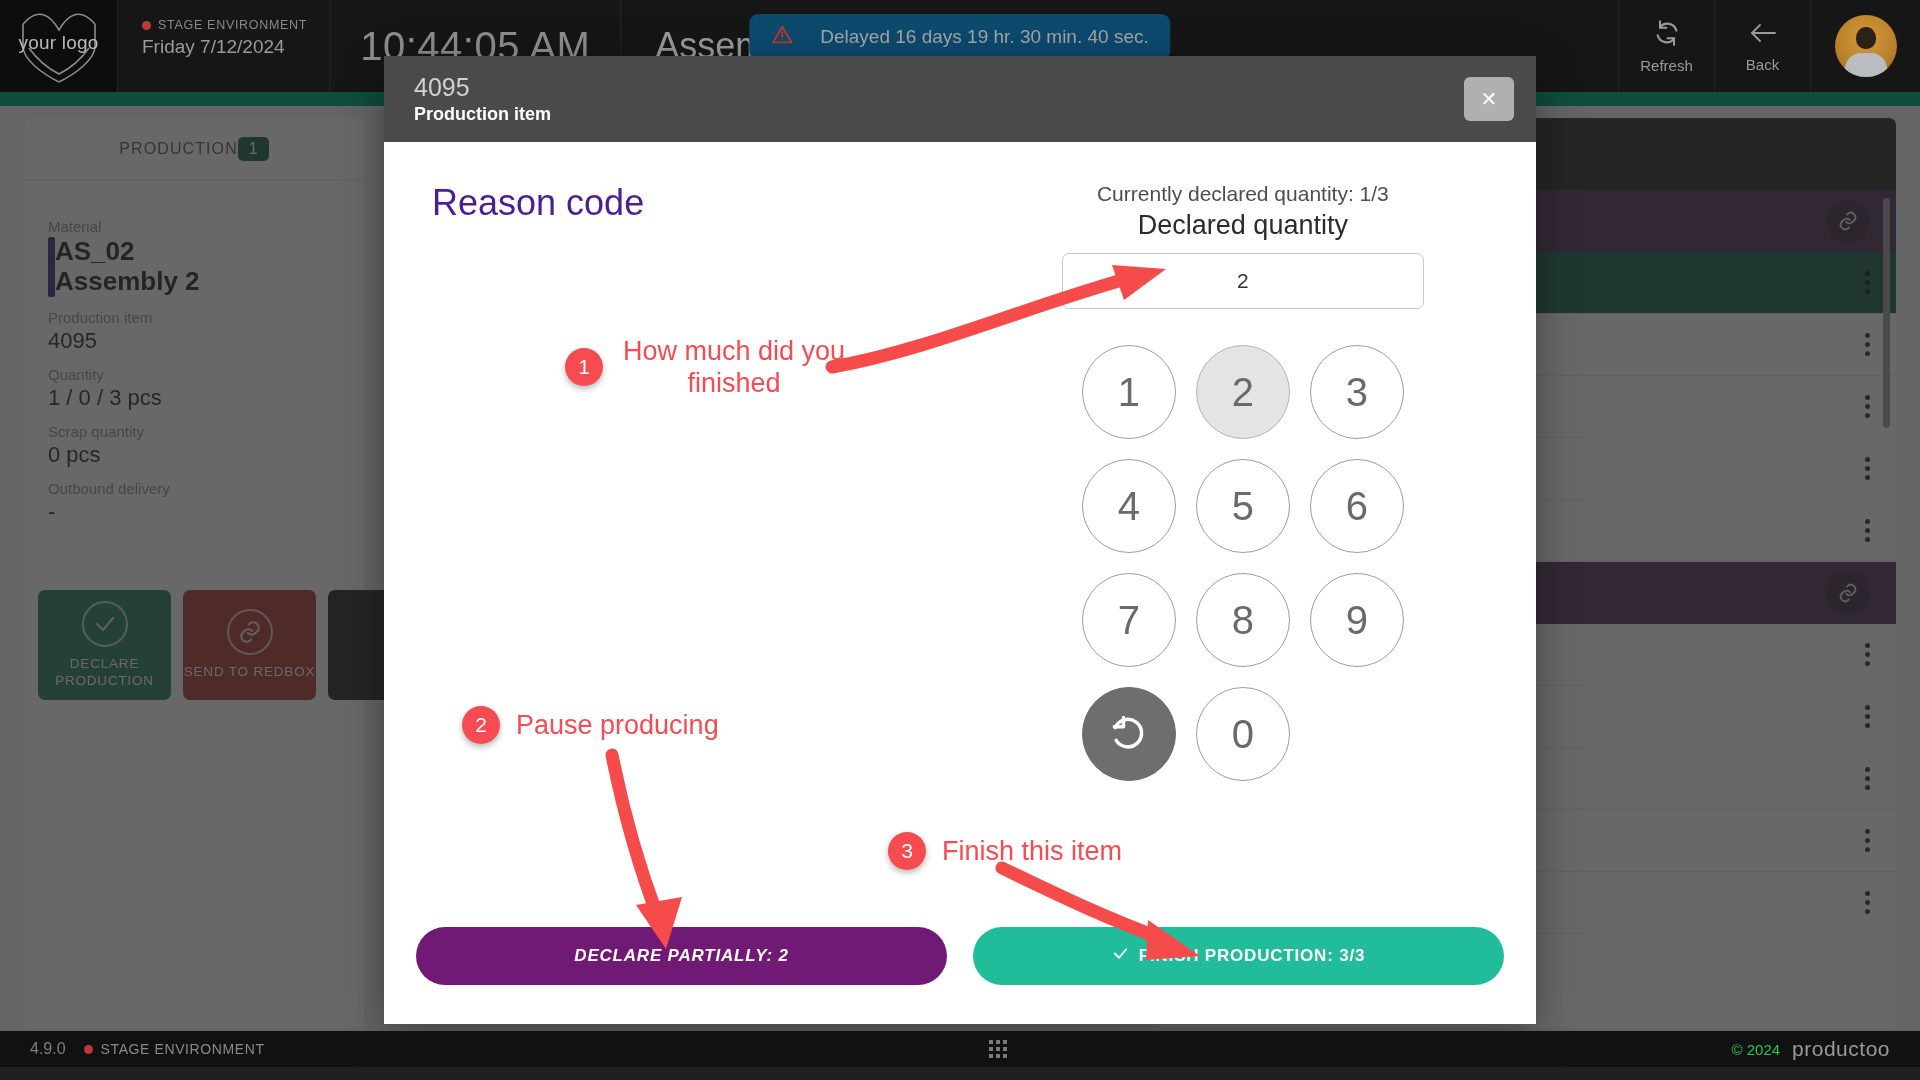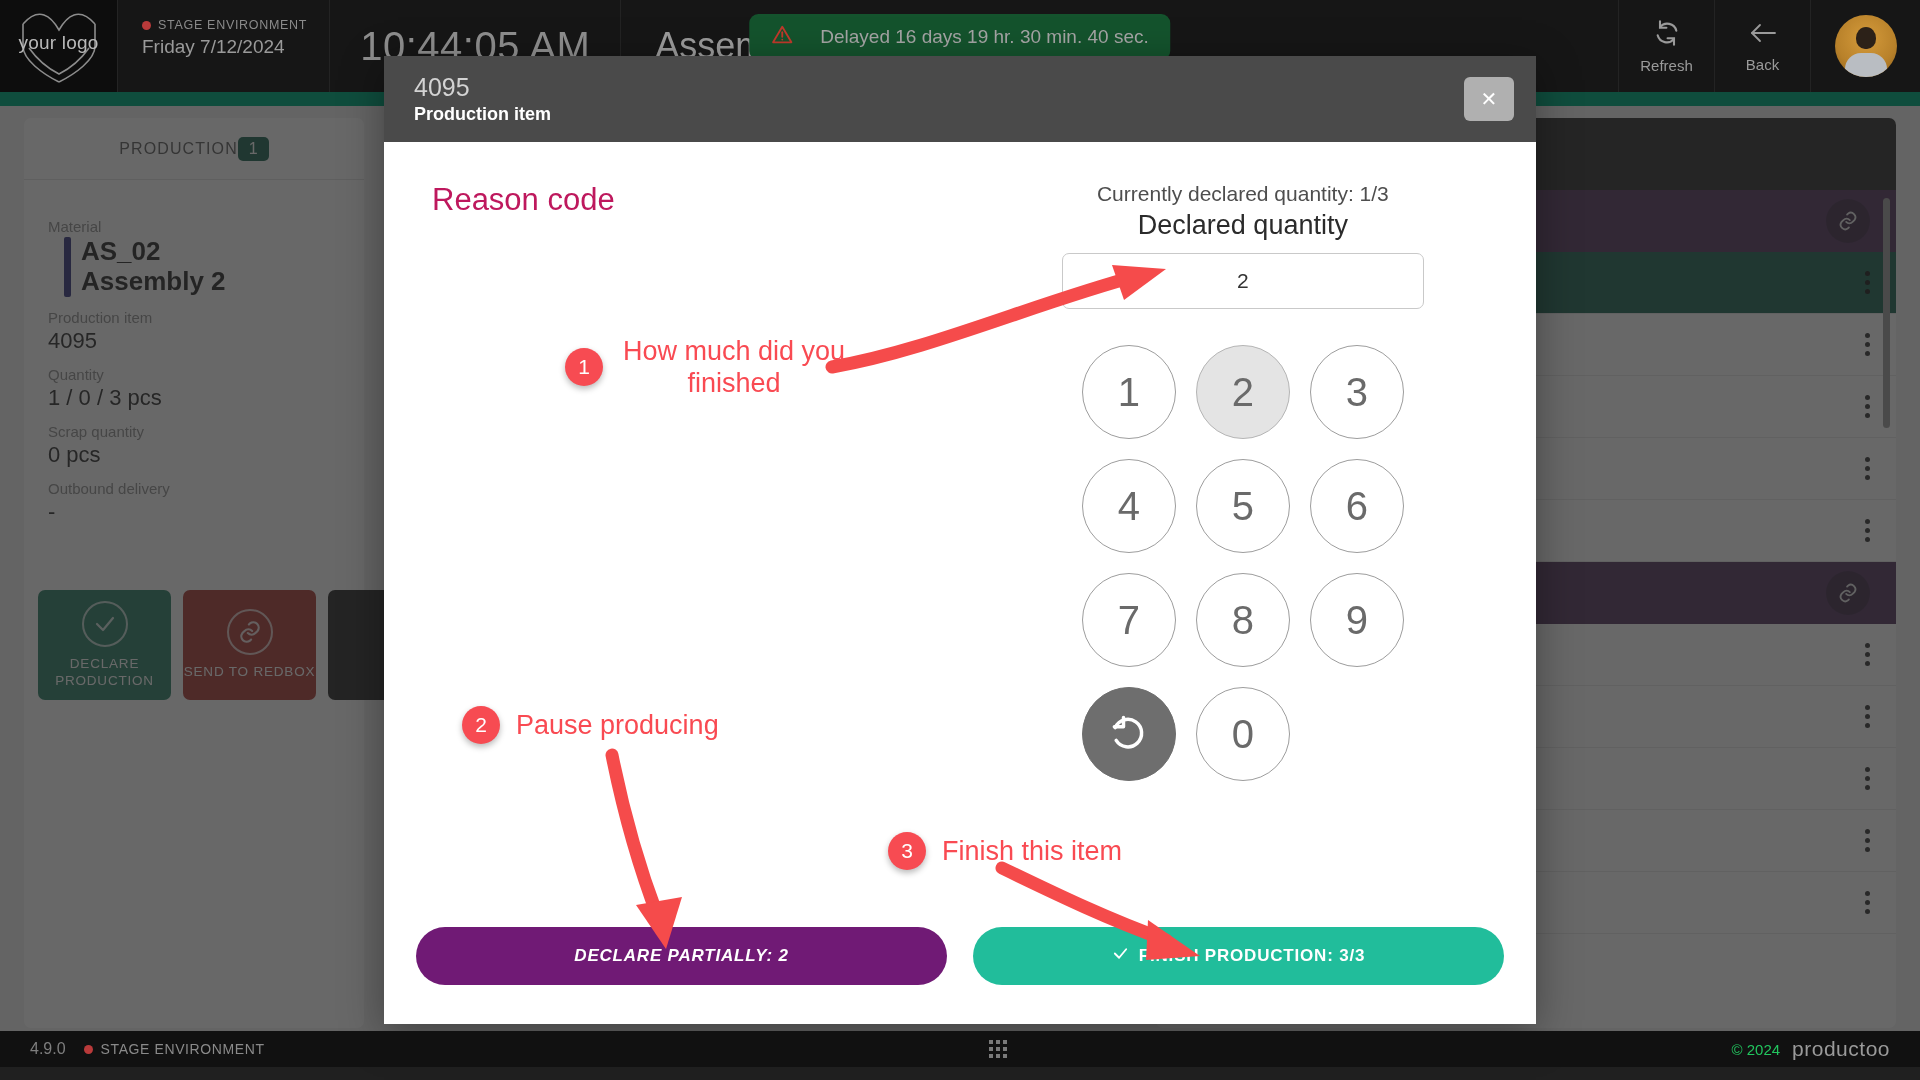--- a/index.html
+++ b/index.html
@@ -64,21 +64,21 @@
     width: 20px; height: 22px; border-radius: 50% 50% 45% 45%; background: #2c2118;
   }
   .avatar .body {
     position: absolute; left: 50%; bottom: -4px; transform: translateX(-50%);
     width: 42px; height: 28px; border-radius: 16px 16px 0 0; background: #b9bdc2;
   }
 
   
   .delay-pill {
     position: absolute; top: 14px; left: 50%; transform: translateX(-50%);
-    background: #14532d; border-radius: 9px;
+    background: #0c4a6e; border-radius: 9px;
     padding: 10px 22px; display: flex; align-items: center; gap: 27px;
     z-index: 6;
   }
   .delay-text { color: #a5a5a5; font-size: 19px; }
 
   
   .green-strip {
     position: absolute; top: 92px; left: 0; width: 1920px; height: 14px;
     background: #0f4d3d;
   }
@@ -97,21 +97,21 @@
     border-bottom: 1px solid #e2e2e2; 
   }
   .tab-label { color: #555; font-size: 16px; letter-spacing: 1.1px; }
   .tab-badge {
     background: #0f5c47; color: #fff; font-size: 16px;
     border-radius: 5px; padding: 3px 11px;
   }
   .panel-fields { padding: 38px 24px 0 24px; }
   .fld-label { color: #8d8d8d; font-size: 15px; margin-bottom: 2px; }
   .material-block {
-    display: flex; gap: 10px; align-items: stretch; margin-bottom: 12px; margin-left: 16px;
+    display: flex; align-items: stretch; margin-bottom: 12px;
   }
   .material-bar { width: 7px; background: #2a2a7a; border-radius: 2px; }
   .material-names { display: flex; flex-direction: column; }
   .material-name { color: #1d1d1d; font-size: 26px; font-weight: bold; line-height: 1.15; }
   .fld-value { color: #222; font-size: 22px; margin-bottom: 12px; }
   .action-row {
     position: absolute; top: 472px; left: 14px; display: flex; gap: 12px;
   }
   .action-card {
     width: 133px; height: 110px; border-radius: 7px;
@@ -186,21 +186,21 @@
   .close-btn {
     width: 50px; height: 44px; border-radius: 6px; background: #b0b0b0;
     color: #fff; font-size: 20px; display: flex;
     align-items: center; justify-content: center; border: none; cursor: pointer;
   }
   .modal-body {
     flex: 1; background: #ffffff; position: relative;
     display: flex; padding: 40px 32px 0 32px;
   }
   .mb-left { width: 52%; padding-left: 16px; }
-  .reason-title { color: #be185d; font-size: 31px; margin-bottom: 26px; }
+  .reason-title { color: #4c1d95; font-size: 36px; margin-bottom: 26px; }
   .reason-opt { display: flex; gap: 18px; align-items: flex-start; }
   .radio {
     width: 26px; height: 26px; border-radius: 50%;
     border: 2.5px solid #f0544c; flex: none; margin-top: 3px;
     display: flex; align-items: center; justify-content: center;
   }
   .radio i { width: 13px; height: 13px; border-radius: 50%; background: #f0544c; display: block; }
   .reason-text { color: #444; font-size: 19px; line-height: 1.45; max-width: 450px; }
 
   .mb-right { flex: 1; display: flex; flex-direction: column; align-items: center; }

